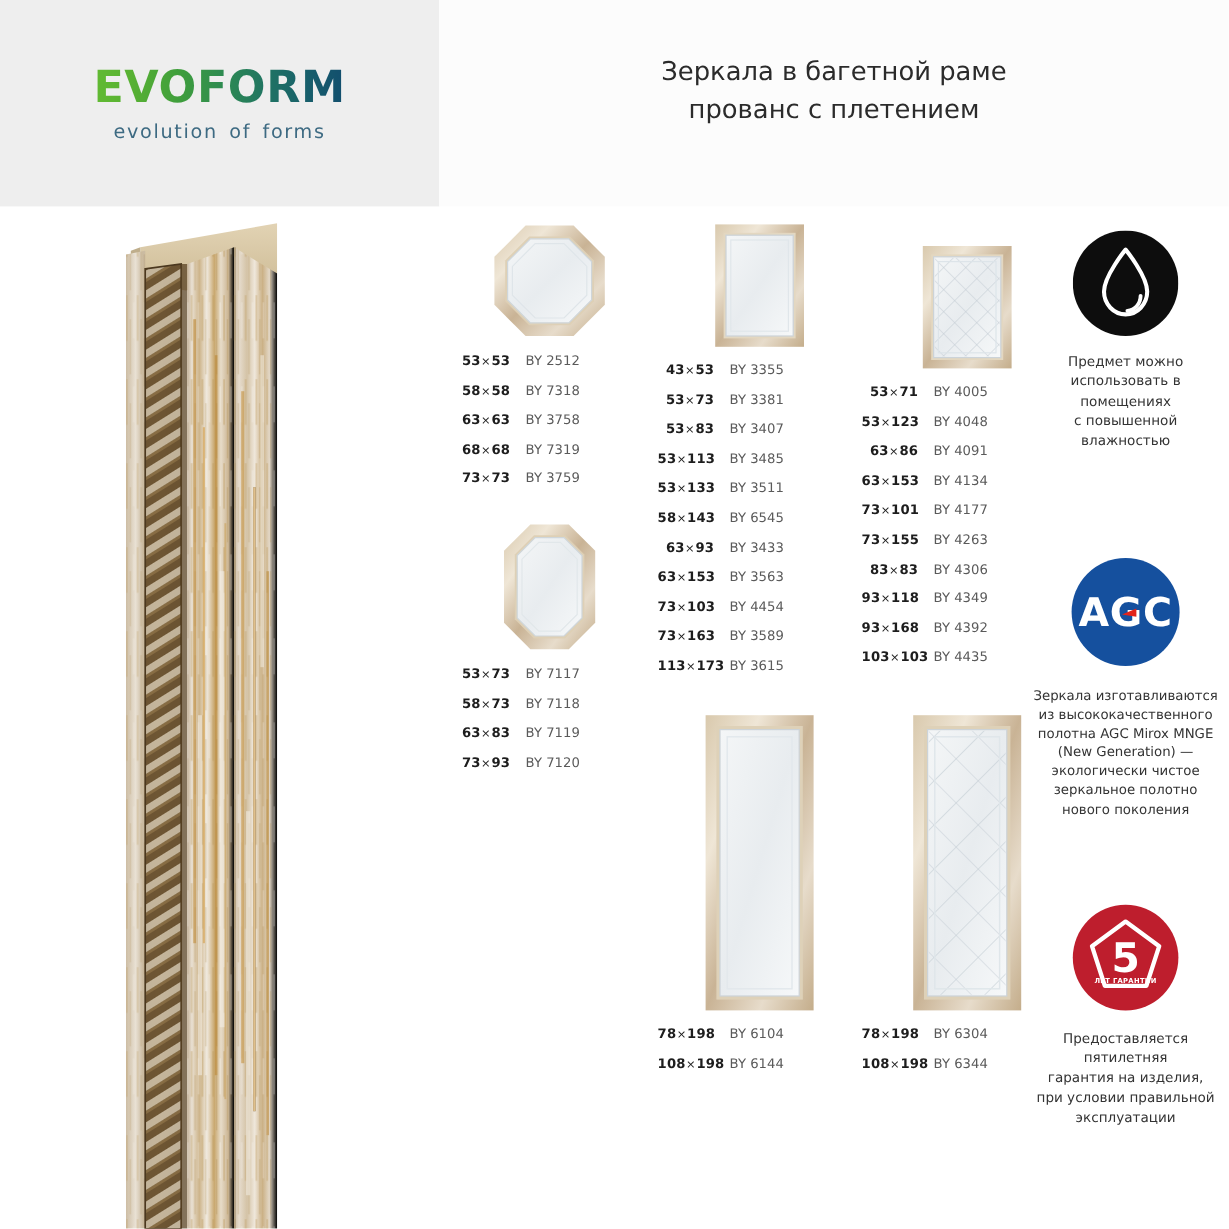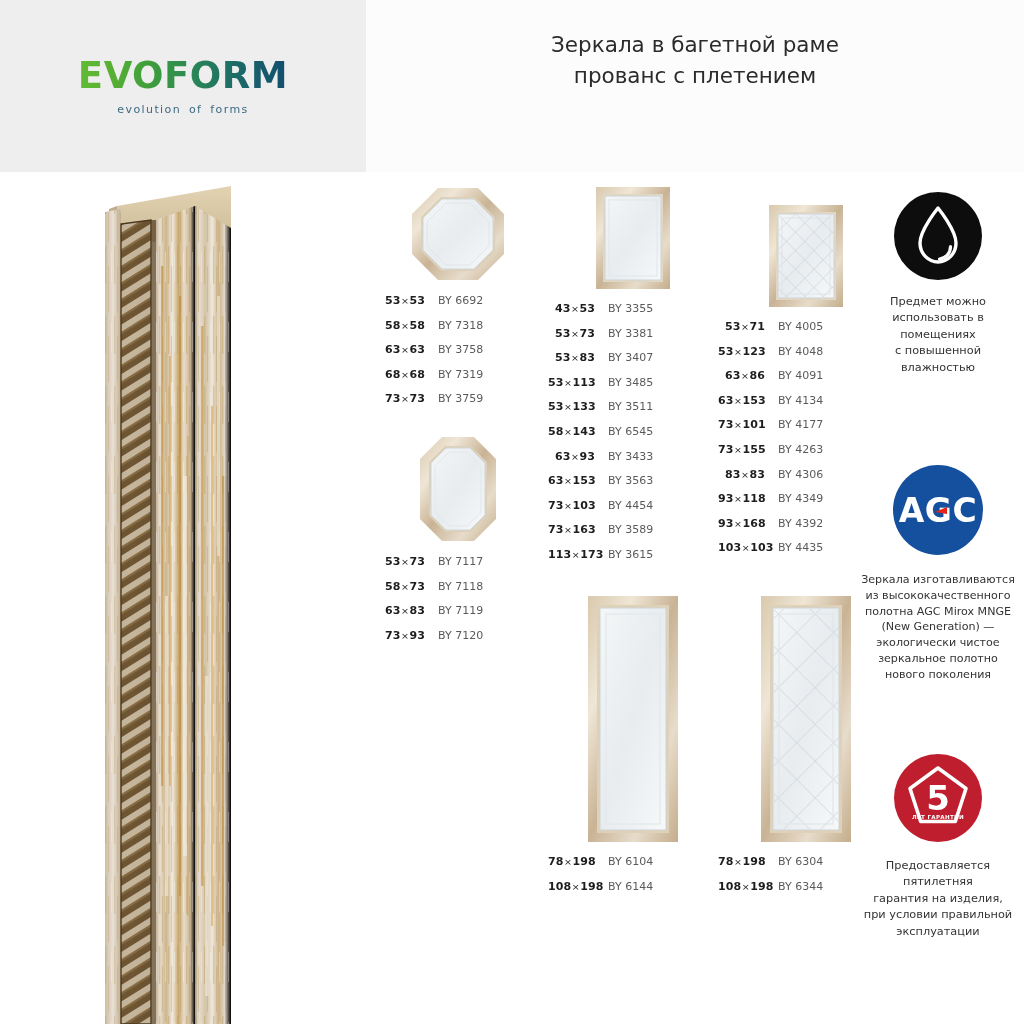--- a/index.html
+++ b/index.html
@@ -23,28 +23,28 @@
     font-family: "DejaVu Sans", sans-serif;
     font-size: 37px; font-weight: 700; letter-spacing: 0.5px;
     line-height: 1;
     background: linear-gradient(90deg,#62bb33 0%, #57b033 16%, #3f9e3c 34%, #2d8a52 52%, #1f7264 70%, #175d6b 86%, #124e6e 100%);
     -webkit-background-clip: text; background-clip: text;
     color: transparent; -webkit-text-fill-color: transparent;
   }
   .logo-tag {
     margin-top: 9px;
     font-family: "DejaVu Sans", sans-serif;
-    font-size: 11px; color: #3d6a82; letter-spacing: 1.4px;
+    font-size: 16px; color: #3d6a82; letter-spacing: 1.4px;
     word-spacing: 3px;
   }
   .header-title-panel {
     position: absolute; left: 366px; top: 0; width: 658px; height: 172px;
     background: #fcfcfc;
     display: flex; align-items: flex-start; justify-content: center;
-    padding-top: 30px;
+    padding-top: 46px;
   }
   .header-title {
     text-align: center; color: #2b2b2b;
     font-size: 21.5px; line-height: 1.42; font-weight: 400;
     font-family: "DejaVu Sans", sans-serif;
   }
 
   
   .frame-sample { position: absolute; left: 95px; top: 176px; width: 136px; height: 848px; }
   .frame-sample svg { display: block; }
@@ -219,21 +219,21 @@
         <polygon points="28,2 68,2 94,28 94,68 68,94 28,94 2,68 2,28" fill="url(#fr1)" stroke="#b3a party" stroke-width="0"></polygon>
         <polygon points="28,2 68,2 94,28 94,68 68,94 28,94 2,68 2,28" fill="none" stroke="#a99madd" stroke-width="0"></polygon>
         <polygon points="31,11 65,11 85,31 85,65 65,85 31,85 11,65 11,31" fill="#ded0b6"></polygon>
         <polygon points="32,13 64,13 83,32 83,64 64,83 32,83 13,64 13,32" fill="url(#gl1)" stroke="#cfd6da" stroke-width="1"></polygon>
         <polygon points="36,17 60,17 79,36 79,60 60,79 36,79 17,60 17,36" fill="none" stroke="#dfe5e9" stroke-width="1"></polygon>
       </svg>
     </div>
     <div class="size-list">
         <div class="size-row">
           <div class="size-dim">53<span class="x">×</span>53</div>
-          <div class="size-code">BY 6692</div>
+          <div class="size-code">BY 2512</div>
         </div>
         <div class="size-row">
           <div class="size-dim">58<span class="x">×</span>58</div>
           <div class="size-code">BY 7318</div>
         </div>
         <div class="size-row">
           <div class="size-dim">63<span class="x">×</span>63</div>
           <div class="size-code">BY 3758</div>
         </div>
         <div class="size-row">

